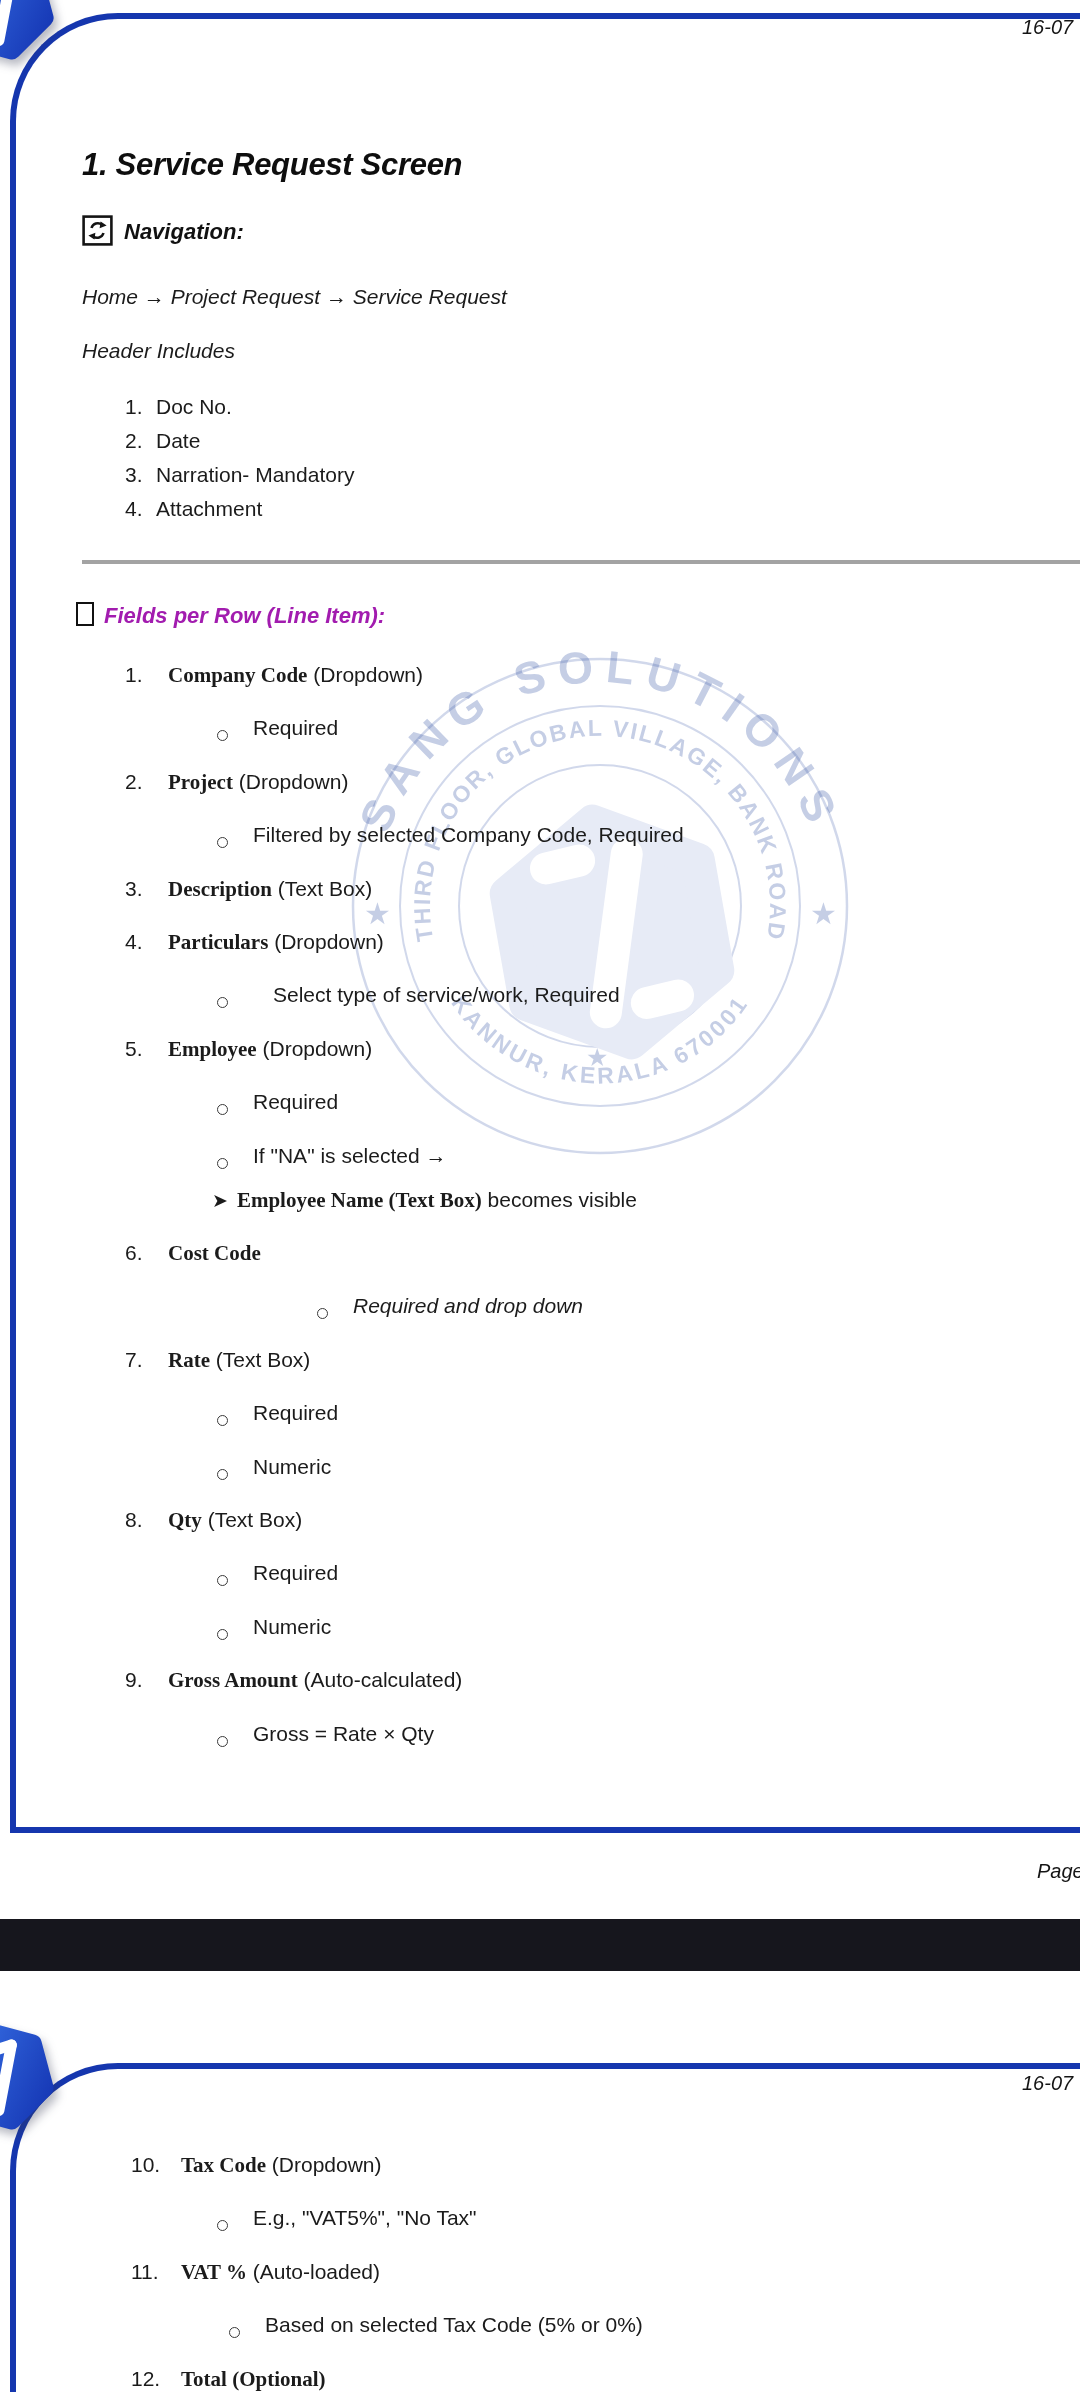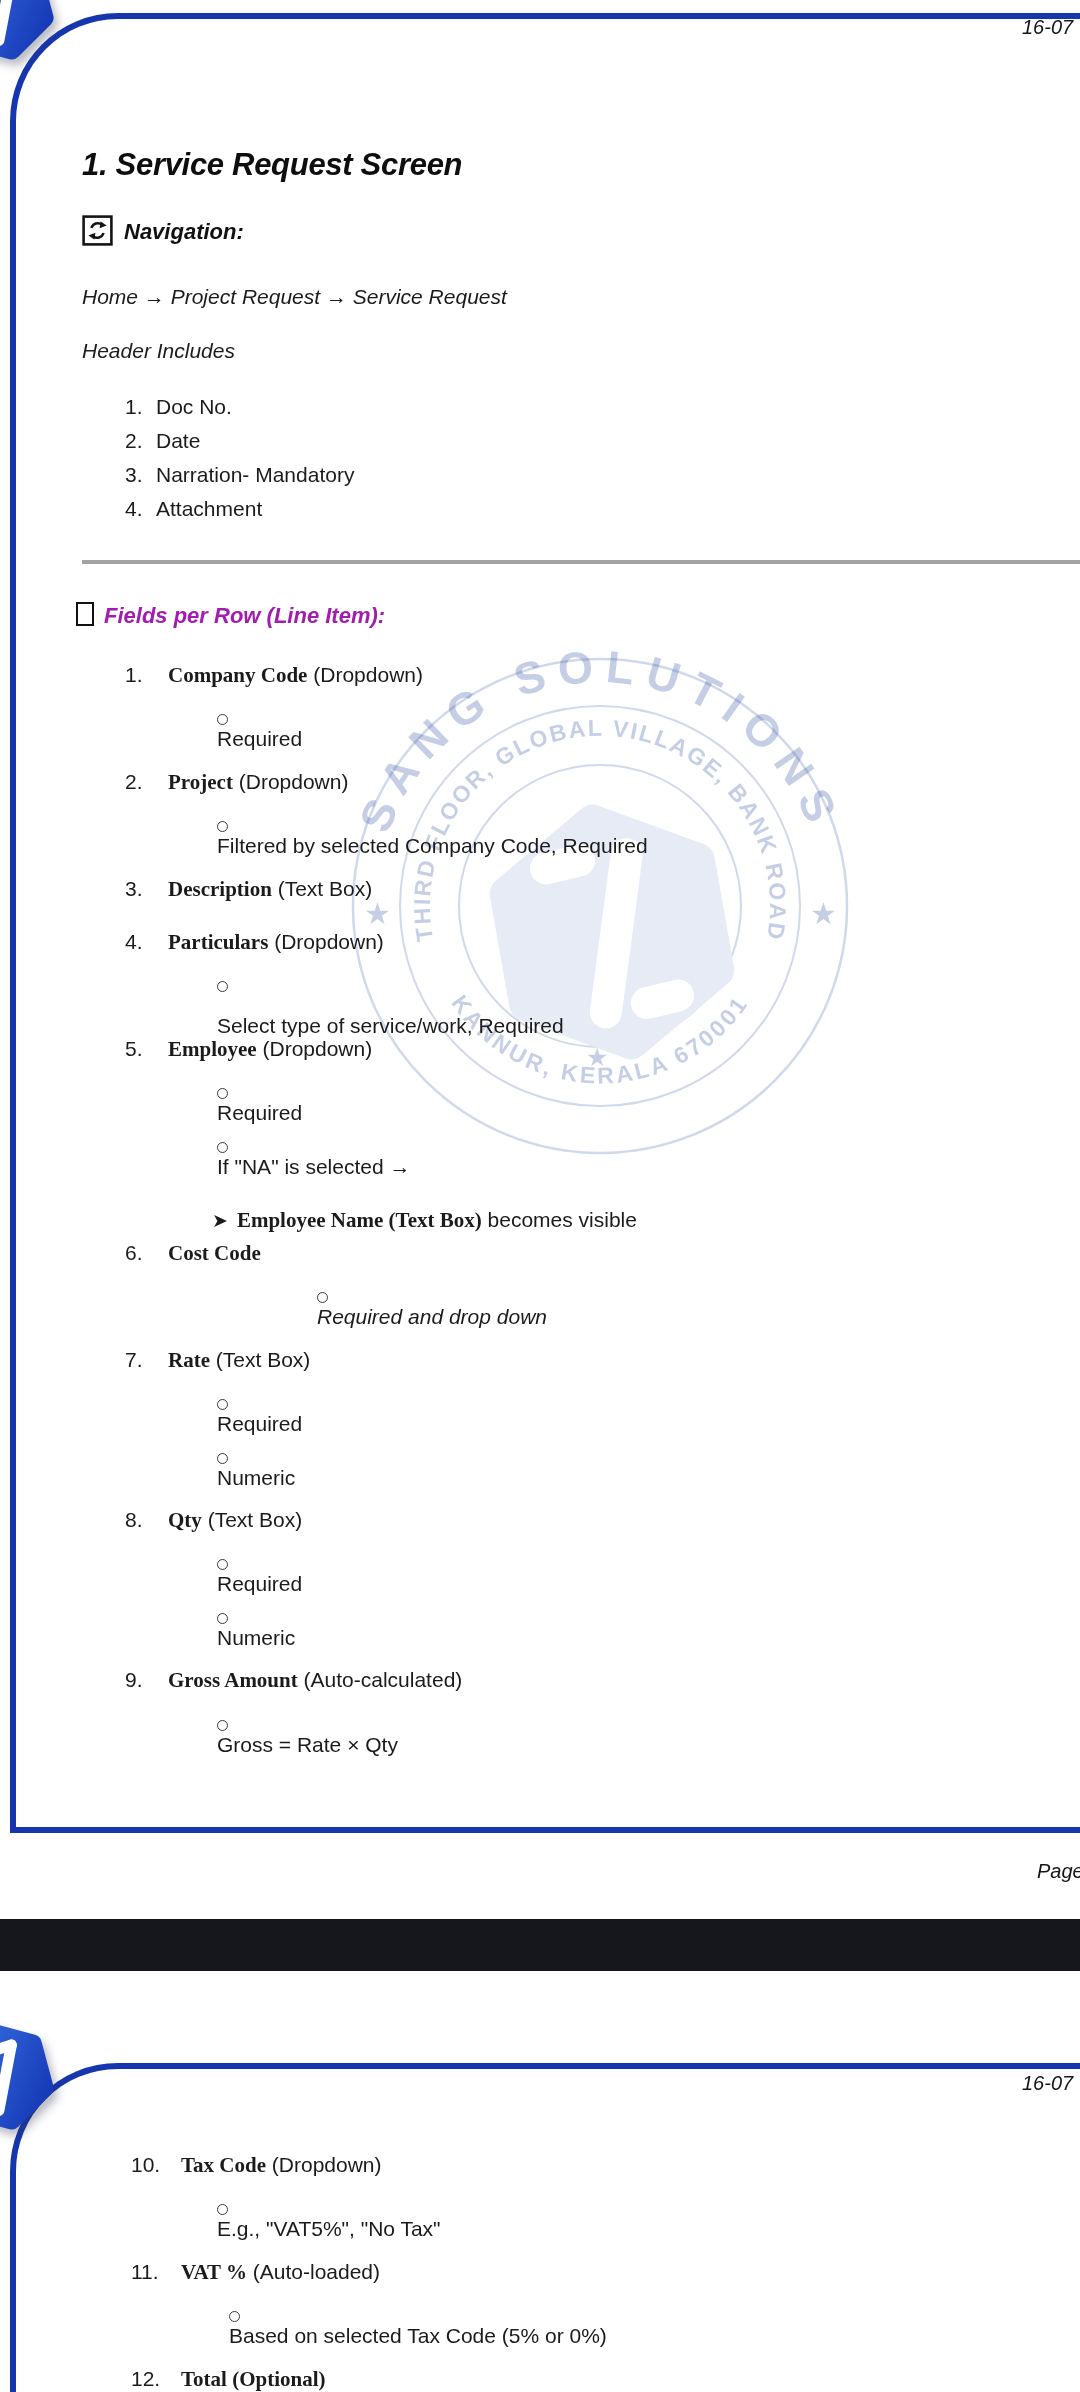--- a/index.html
+++ b/index.html
@@ -41,21 +41,21 @@
 
   #fields-heading{left:76px;top:602px;font-size:22px;font-weight:700;color:#a21caf;}
   .tofu{display:inline-block;width:14px;height:20px;border:2.3px solid #111;
     margin-right:10px;vertical-align:-3px;}
 
   .fline,.aline{position:absolute;height:27px;line-height:27px;white-space:nowrap;font-size:21px;}
   .fnum{position:absolute;left:125px;}
   #p2-fields .fnum{left:131px;}
   .flabel{position:absolute;left:168px;}
   #p2-fields .flabel{left:181px;}
-  .sline{position:absolute;display:flex;align-items:flex-start;height:27px;white-space:nowrap;flex-direction:column;}
+  .sline{position:absolute;display:flex;align-items:flex-end;height:27px;white-space:nowrap;}
   .ring{display:inline-block;width:11px;height:11px;box-sizing:border-box;
     border:1.7px solid #3a3a3a;border-radius:50%;margin-right:25px;flex:0 0 auto;}
   .stext{font-size:21px;line-height:27px;}
   .aline{left:212px;}
   .aglyph{margin-right:9px;font-size:19px;}
 
   #page-label{left:1037px;top:1860px;font-size:20px;color:#141414;}
   #separator-bar{position:absolute;left:0;right:0;top:1919px;height:52px;background:#16161d;}
 </style>
 </head>
@@ -187,21 +187,21 @@
       <span class="flabel"><b>Employee</b><span> (Dropdown)</span></span>
     </div>
     <div class="sline" style="top: 1088px; left: 217px;">
       <span class="ring"></span>
       <span class="stext">Required</span>
     </div>
     <div class="sline" style="top: 1142px; left: 217px;">
       <span class="ring"></span>
       <span class="stext">If "NA" is selected →</span>
     </div>
-    <div class="aline" style="top: 1186px; margin-top: 20px;"><span class="aglyph">➤</span><b>Employee Name (Text Box)</b><span> becomes visible</span></div>
+    <div class="aline" style="top: 1186px;"><span class="aglyph">➤</span><b>Employee Name (Text Box)</b><span> becomes visible</span></div>
     <div class="fline" style="top: 1239px;">
       <span class="fnum">6.</span>
       <span class="flabel"><b>Cost Code</b><span></span></span>
     </div>
     <div class="sline" style="top: 1292px; left: 317px; font-style: italic;">
       <span class="ring"></span>
       <span class="stext">Required and drop down</span>
     </div>
     <div class="fline" style="top: 1346px;">
       <span class="fnum">7.</span>

